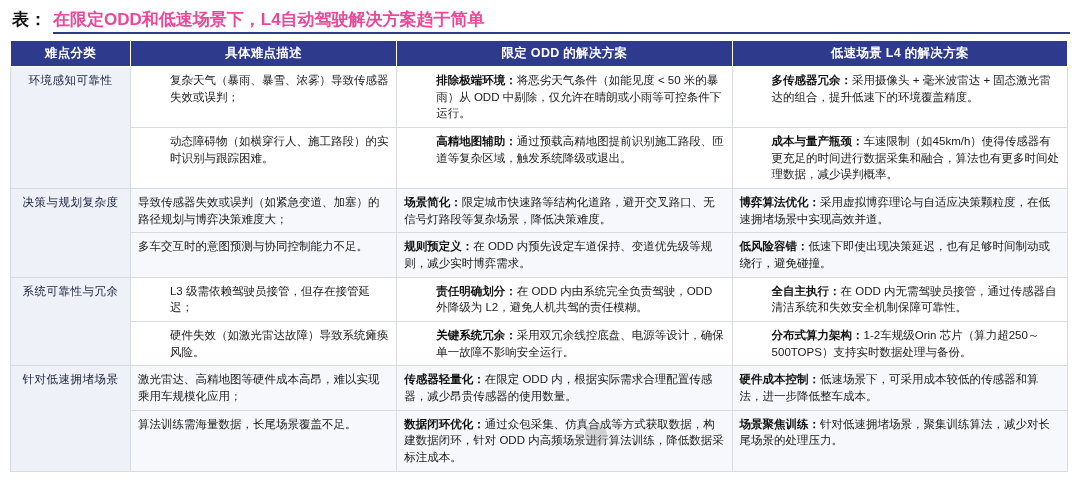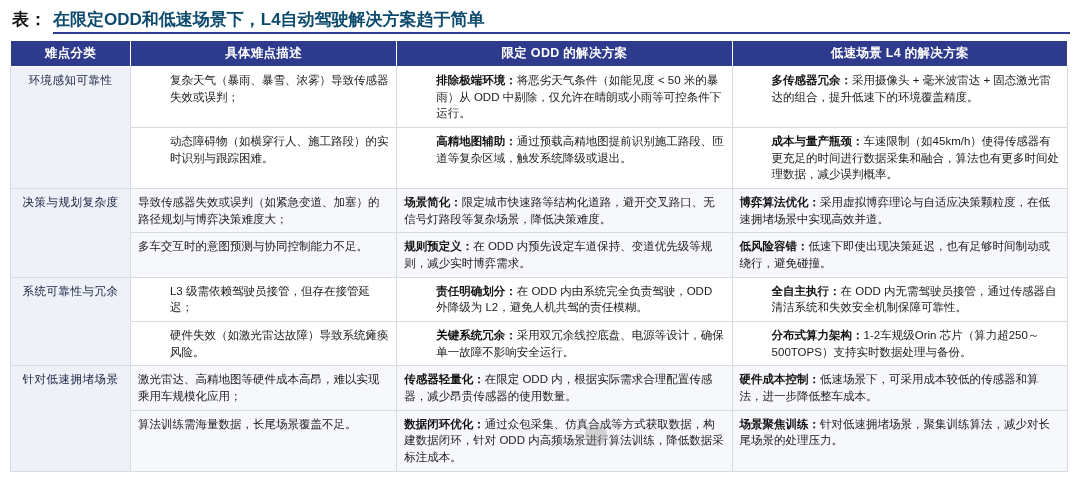--- a/index.html
+++ b/index.html
@@ -30,21 +30,21 @@
   }
   .title-label {
     font-size: 17px;
     font-weight: bold;
     color: #111;
     letter-spacing: 0.5px;
   }
   .title-text {
     font-size: 17px;
     font-weight: bold;
-    color: #0c4a6e;
+    color: #ec4899;
     border-bottom: 2px solid #2f3b8f;
     padding-bottom: 1px;
     flex: 1;
   }
   table.matrix {
     width: 1058px;
     border-collapse: collapse;
     table-layout: fixed;
   }
   table.matrix th {

